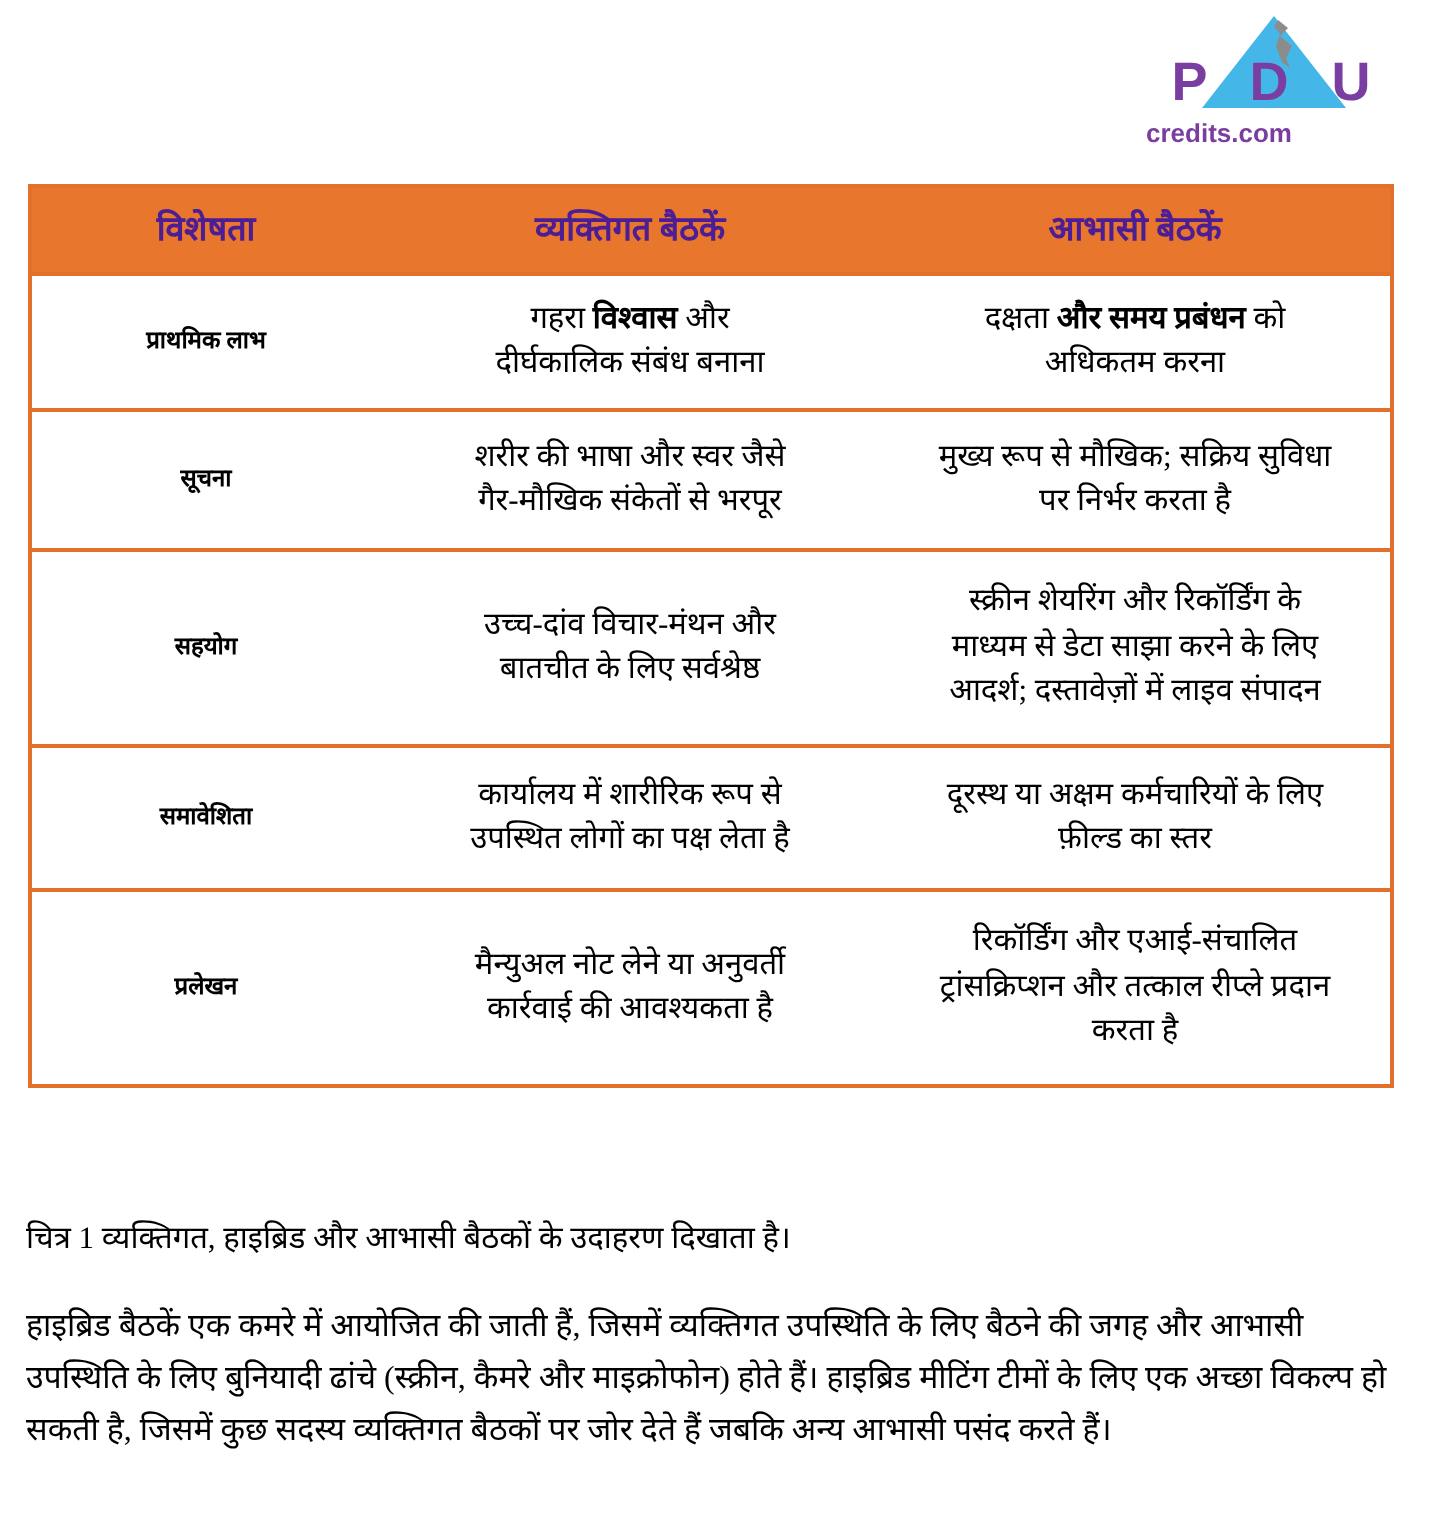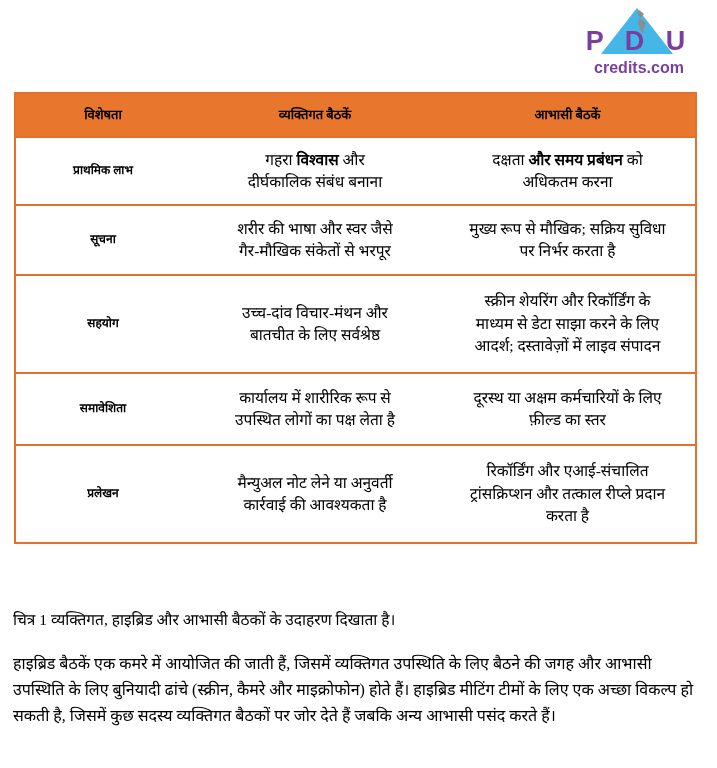--- a/index.html
+++ b/index.html
@@ -55,23 +55,22 @@
     letter-spacing: 7px;
     color: #7A3EA1;
     line-height: 1;
     font-weight: bold;
   }
   .logo-sub {
     position: absolute;
     left: 0;
     top: 52px;
     width: 132px;
-    text-align: center;
     font-family: "Liberation Sans", "DejaVu Sans", sans-serif;
-    font-size: 16px;
+    font-size: 13px;
     font-weight: bold;
     color: #7A3EA1;
     line-height: 1;
   }
 
   
   .cmp-table {
     position: absolute;
     left: 14px;
     top: 92px;
@@ -86,23 +85,23 @@
     border-left: none;
     border-right: none;
     padding: 6px 8px;
     text-align: center;
     vertical-align: middle;
     font-size: 15.5px;
     line-height: 1.45;
   }
   .cmp-table thead th {
     background: #E8762C;
-    color: #000000;
+    color: #4c1d95;
     font-weight: bold;
-    font-size: 13px;
+    font-size: 17px;
     height: 32px;
     padding: 5px 8px;
     border-top: none;
   }
   .col-feature { width: 175px; }
   .col-inperson { width: 250px; }
   .col-virtual  { width: 256px; }
 
   .cmp-table td.feature-cell {
     font-weight: bold;

